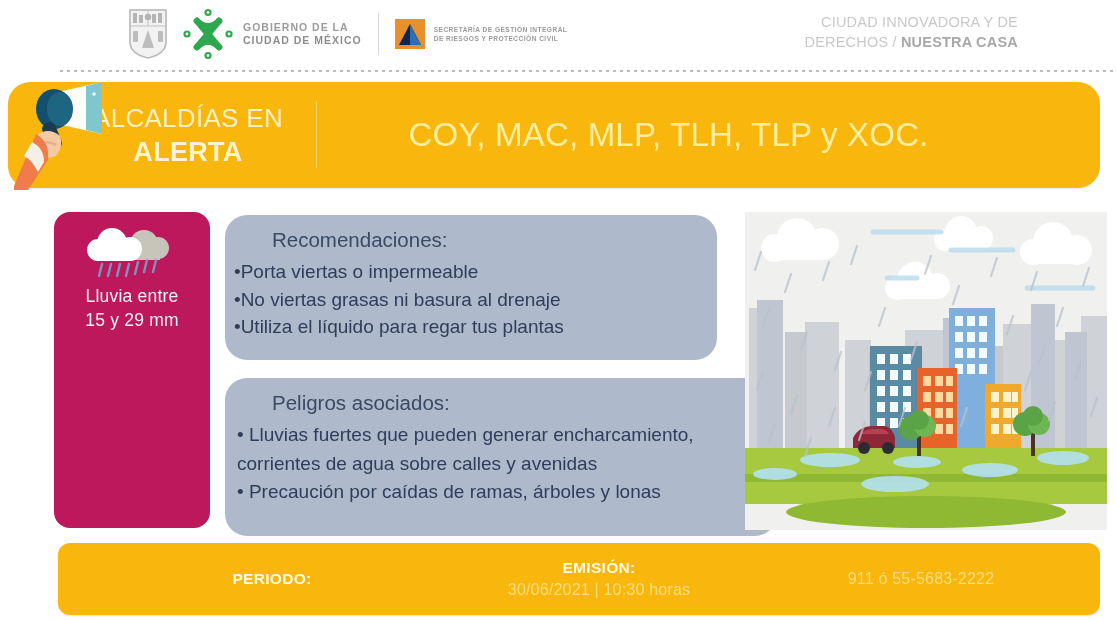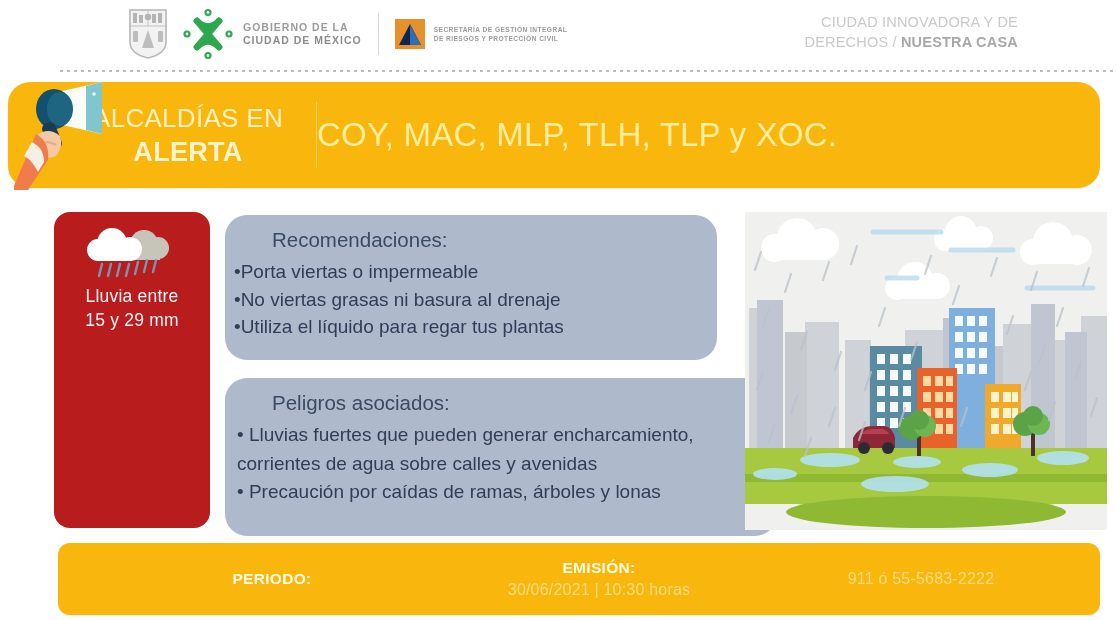--- a/index.html
+++ b/index.html
@@ -61,28 +61,28 @@
   }
   .megaphone { position:absolute; left:6px; top:-4px; width:100px; height:112px; }
   .alert-left {
     margin-left:72px; width:216px; text-align:center; color:#fdf0c4;
     line-height:34px;
   }
   .alert-l1 { font-size:26px; letter-spacing:.3px; }
   .alert-l2 { font-size:27px; font-weight:bold; letter-spacing:.3px; color:#fdf3cf; }
   .alert-sep { width:1px; height:66px; background:#fbd25f; margin-left:20px; }
   .alert-list {
-    flex:1; text-align:left; color:#fdee9e;
+    flex:1; text-align:center; color:#fdee9e;
     font-size:33px; letter-spacing:.2px; padding-right:80px;
   }
 
   
   .weather-card {
     position:absolute; left:54px; top:212px; width:156px; height:316px;
-    background:#b91c1c; border-radius:16px;
+    background:#be185d; border-radius:16px;
     text-align:center; color:#f0f3f7;
   }
   .weather-icon { width:100px; height:58px; margin:12px auto 2px; display:block; }
   .weather-text { font-size:17.5px; line-height:24px; letter-spacing:.2px; }
 
   .info-card {
     position:absolute; background:#aeb9cb; border-radius:22px;
     color:#2f3d58;
   }
   .card-reco { left:225px; top:215px; width:492px; height:145px; }

